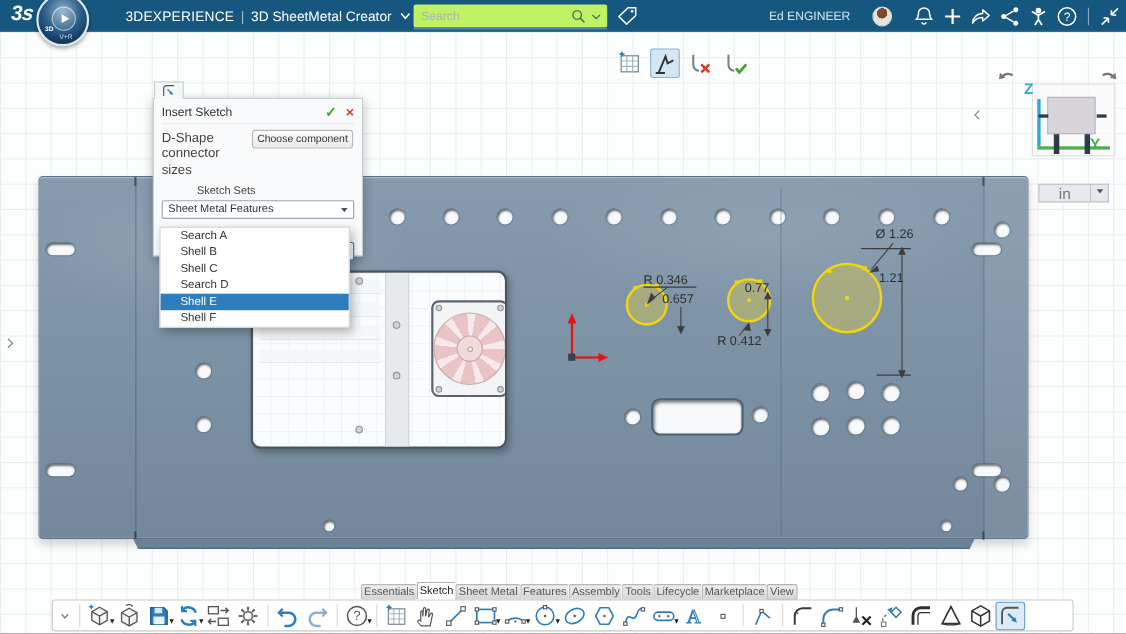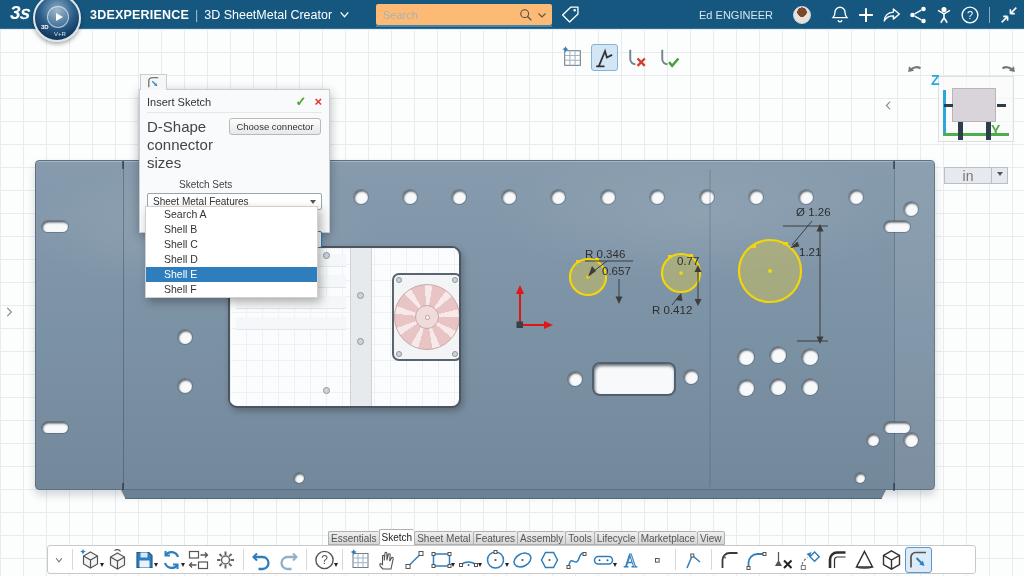--- a/index.html
+++ b/index.html
@@ -17,24 +17,24 @@
            border:2px solid #dde6ec; z-index:25; box-shadow:0 2px 4px rgba(0,0,0,.35); }
   #badge .ring { position:absolute; left:12px; top:10px; width:22px; height:22px; border-radius:50%;
                  border:1px solid rgba(255,255,255,.6); background:rgba(255,255,255,.12);
                  display:flex; align-items:center; justify-content:center; }
   #badge .play { width:0; height:0; border-left:7px solid #fff; border-top:4.5px solid transparent;
                  border-bottom:4.5px solid transparent; margin-left:2px; }
   #badge .bl { position:absolute; left:6px; bottom:10px; font-size:6px; color:#fff; font-weight:bold; }
   #badge .bb { position:absolute; left:19px; bottom:3px; font-size:6px; color:#cfe0ec; }
   #brand { position:absolute; left:90px; top:0; height:29px; display:flex; align-items:center; gap:6px;
            color:#fff; font-size:12.5px; }
-  #brand .b { font-weight:bold; letter-spacing:.2px; }
+  #brand .b { font-weight:normal; letter-spacing:.2px;margin-left:24px; }
   #brand .p { color:#9fc0d4; font-weight:300; }
   #brand .chev { width:13px; height:13px; display:flex; }
-  #searchbox { position:absolute; left:376px; top:4px; width:176px; height:21px; background:#fdba74;
+  #searchbox { position:absolute; left:376px; top:4px; width:176px; height:21px; background:#bef264;
                border-radius:2px; display:flex; align-items:center; }
   #searchbox input { flex:1; border:none; outline:none; font-size:11px; padding-left:7px; color:#555;
                      font-family:"Liberation Sans",sans-serif; background:transparent; min-width:0; }
   #searchbox input::placeholder { color:#a9b1b8; }
   #searchbox .si { width:16px; height:16px; display:flex; }
   #searchbox .sc { width:12px; height:12px; display:flex; margin:0 4px 0 2px; }
   #search-under { position:absolute; left:376px; top:25px; width:176px; height:2px; background:#4585ab; }
   #tag-btn { position:absolute; left:560px; top:4px; width:21px; height:21px; display:flex; }
   #tb-right { position:absolute; right:4px; top:0; height:29px; display:flex; align-items:center; gap:16px; }
   #tb-user { color:#d7e6f0; font-size:11px; margin-right:4px; }
@@ -137,21 +137,21 @@
              border:1px solid #c6cdd3; border-bottom:none; z-index:31; display:flex; align-items:center;
              justify-content:center; }
   #dlg-tab svg { width:12px; height:12px; }
   #dialog { position:absolute; left:139px; top:89px; width:191px; height:144px; background:#f9fafb;
             border:1px solid #c6cdd3; box-shadow:0 3px 10px rgba(0,0,0,.3); z-index:30; padding:4px 7px; }
   #dlg-title-row { display:flex; align-items:center; border-bottom:1px solid #e4e6e8; padding-bottom:3px; }
   #dlg-title { font-size:11px; color:#333; flex:1; }
   #dlg-ok { color:#44a833; font-weight:bold; font-size:13px; margin-right:8px; }
   #dlg-x { color:#e0362c; font-weight:bold; font-size:13px; }
   .dlg-row1 { display:flex; margin-top:5px; align-items:flex-start; }
-  .dlg-lbl { font-size:15px; color:#444; line-height:1.2; }
+  .dlg-lbl { font-size:12px; color:#444; line-height:1.2; }
   #dlg-comp-lbl { width:82px; }
   #dlg-comp-btn { width:92px; height:17px; background:linear-gradient(#fdfdfd,#e8e8e8);
                   border:1px solid #b9b9b9; border-radius:3px; font-size:9.5px; color:#333;
                   display:flex; align-items:center; justify-content:center; }
   .dlg-sec { font-size:10px; color:#444; margin-top:7px;margin-left:32px; }
   .dlg-select { margin-top:3px; height:17px; background:#fff; border:1px solid #9aa4ad; border-radius:2px;
                 display:flex; align-items:center; font-size:10px; color:#333; padding:0 5px; }
   .dlg-select .sp { flex:1; }
   .dlg-select.blue { border-color:#2f80c0; color:#2f80c0; }
   .dlg-select.blue .caret-dn { border-top-color:#2f80c0; }
@@ -383,38 +383,38 @@
       </svg>
     </div>
   <div id="dialog">
     <div id="dlg-title-row">
       <span id="dlg-title">Insert Sketch</span>
       <span id="dlg-ok">✓</span>
       <span id="dlg-x">×</span>
     </div>
     <div class="dlg-row1">
       <div class="dlg-lbl" id="dlg-comp-lbl">D-Shape connector sizes</div>
-      <div id="dlg-comp-btn">Choose connector</div>
+      <div id="dlg-comp-btn">Choose component</div>
     </div>
     <div class="dlg-sec">Sketch Sets</div>
     <div class="dlg-select">
       <span class="sp">Sheet Metal Features</span>
       <span class="caret-dn"></span>
     </div>
     <div class="dlg-sec">Sketches</div>
     <div class="dlg-select blue">
       <span class="sp">Shell E</span>
       <span class="caret-dn"></span>
     </div>
   </div>
   <div id="shell-list">
       <div class="shell-item">Search A</div>
       <div class="shell-item">Shell B</div>
       <div class="shell-item">Shell C</div>
-      <div class="shell-item">Shell D</div>
+      <div class="shell-item">Search D</div>
       <div class="shell-item sel">Shell E</div>
       <div class="shell-item">Shell F</div>
     </div>
 
   <div id="topbar">
     <div id="logo3s">3<span style="transform:skewX(-8deg);display:inline-block">s</span></div>
     <div id="brand">
       <span class="b">3DEXPERIENCE</span>
       <span class="p">|</span>
       <span>3D SheetMetal Creator</span>

